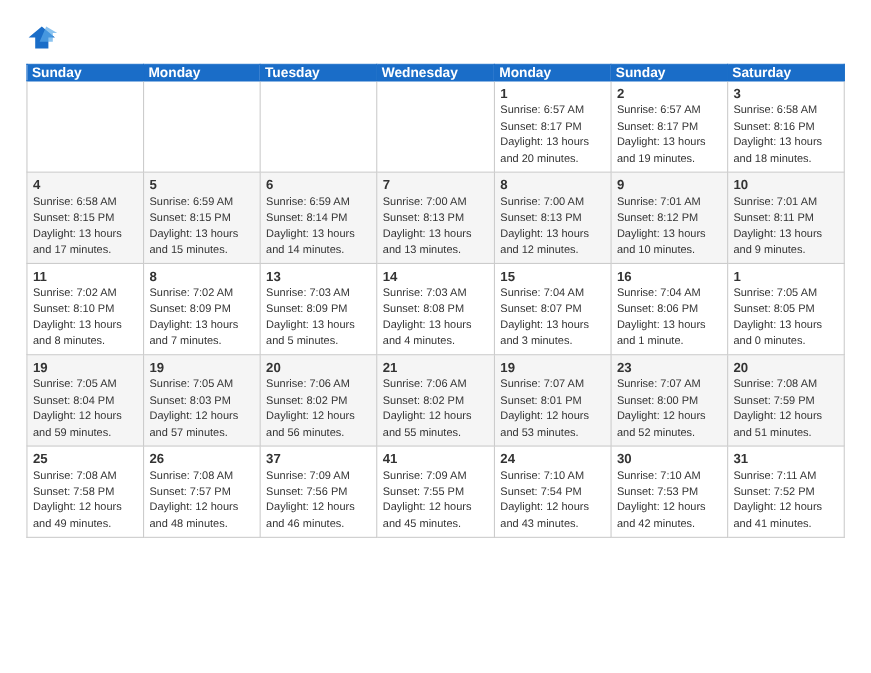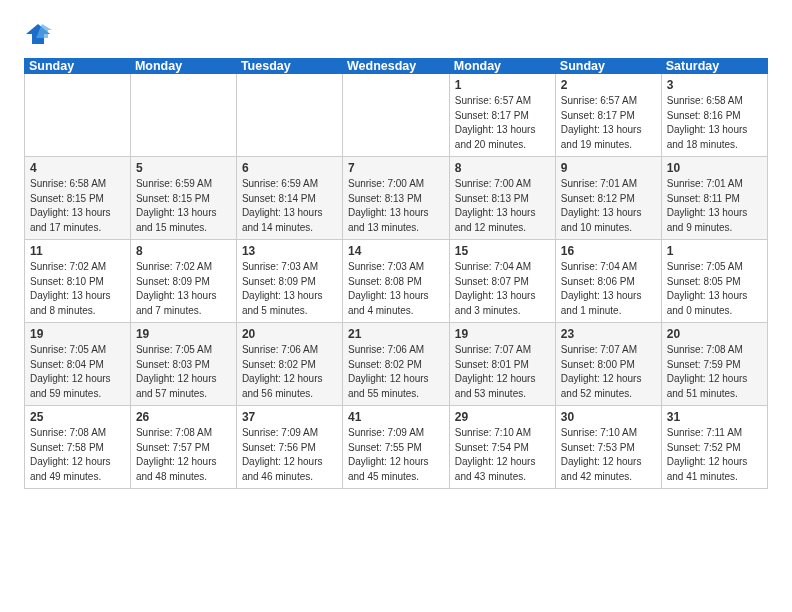--- a/index.html
+++ b/index.html
@@ -341,21 +341,21 @@
 and 46 minutes.</div>
           </td>
           <td>
             <span class="day-num">41</span>
             <div class="day-info" style="white-space: pre-line;">Sunrise: 7:09 AM
 Sunset: 7:55 PM
 Daylight: 12 hours
 and 45 minutes.</div>
           </td>
           <td>
-            <span class="day-num">29</span>
+            <span class="day-num">24</span>
             <div class="day-info" style="white-space: pre-line;">Sunrise: 7:10 AM
 Sunset: 7:54 PM
 Daylight: 12 hours
 and 43 minutes.</div>
           </td>
           <td>
             <span class="day-num">30</span>
             <div class="day-info" style="white-space: pre-line;">Sunrise: 7:10 AM
 Sunset: 7:53 PM
 Daylight: 12 hours

